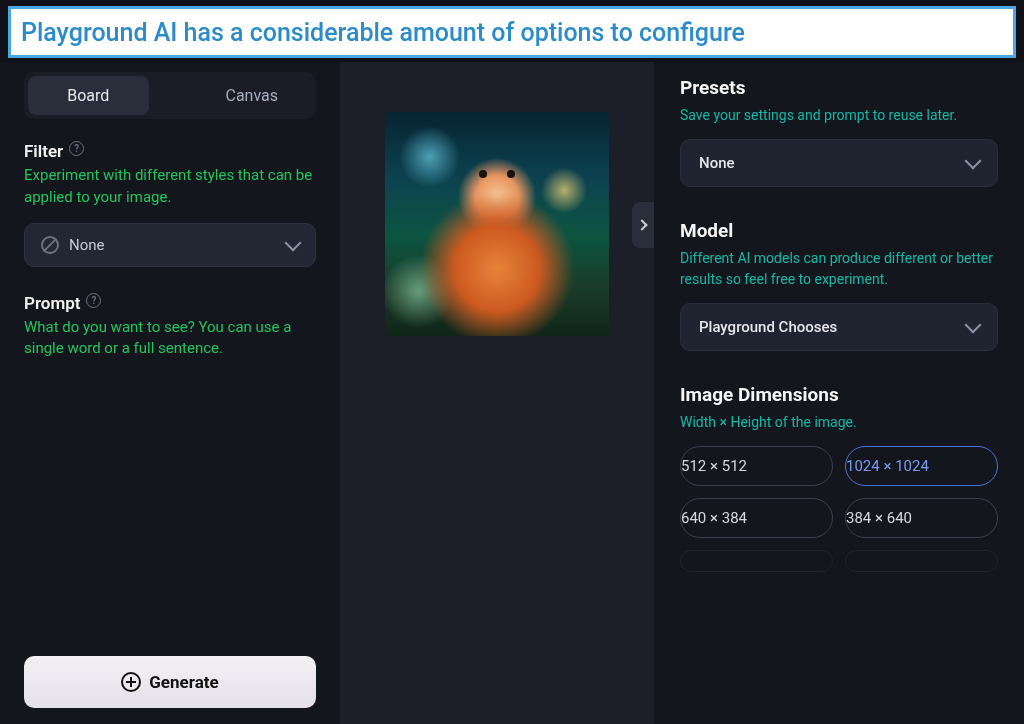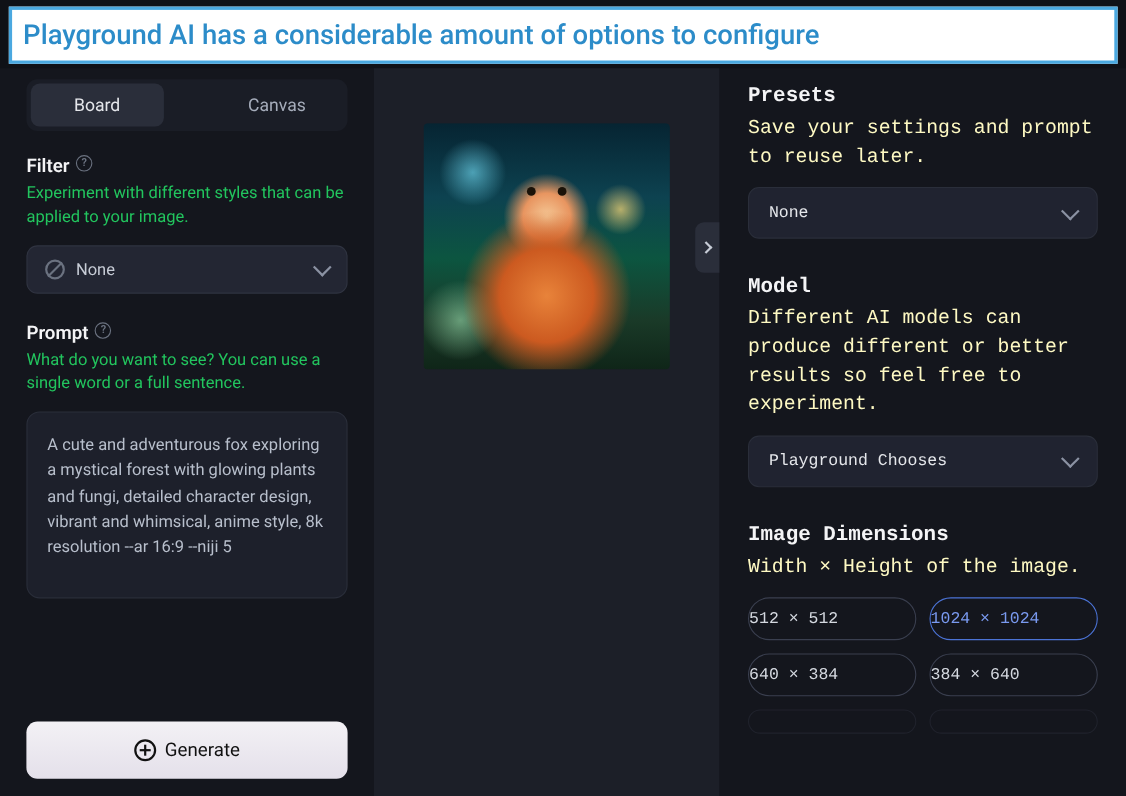--- a/index.html
+++ b/index.html
@@ -150,21 +150,21 @@
     margin-top: auto;
     background: linear-gradient(180deg, #f3f1f5, #e4e0ea);
     color: #111;
     border-radius: 10px;
     padding: 16px;
     display: flex;
     align-items: center;
     justify-content: center;
     gap: 8px;
     font-size: 17px;
-    font-weight: 400;
+    font-weight: 700;
     cursor: pointer;
   }
   .plus-icon {
     width: 20px;
     height: 20px;
     border: 2px solid #111;
     border-radius: 50%;
     position: relative;
   }
   .plus-icon::before, .plus-icon::after {
@@ -228,30 +228,30 @@
     transform: rotate(-45deg);
     margin-left: -3px;
   }
 
   .right-panel {
     width: 370px;
     background: #14161d;
     padding: 14px 26px 16px 26px;
     overflow: hidden;
   }
-  .r-section { margin-bottom: 32px; font-family: Liberation Mono, monospace; }
+  .r-section { margin-bottom: 32px; }
   .r-title {
     color: #f4f4f6;
     font-size: 19px;
     font-weight: 700;
     margin-bottom: 6px;
   }
   .r-desc {
-    color: #fef9c3;
-    font-size: 18px;
+    color: #14b8a6;
+    font-size: 14px;
     line-height: 1.45;
     margin-bottom: 14px;
   }
   .r-dropdown {
     background: #202330;
     border: 1px solid #2a2e3a;
     border-radius: 10px;
     padding: 14px 18px;
     display: flex;
     align-items: center;
@@ -315,21 +315,20 @@
         <span class="dropdown-value">None</span>
       </div>
       <span class="chevron-down"></span>
     </div>
 
     <div class="section-label">
       <span>Prompt</span>
       <span class="help-icon">?</span>
     </div>
     <div class="section-desc">What do you want to see? You can use a single word or a full sentence.</div>
-    <div class="prompt-box">A cute and adventurous fox exploring a mystical forest with glowing plants and fungi, detailed character design, vibrant and whimsical, anime style, 8k resolution --ar 16:9 --niji 5</div>
 
     <div class="generate-btn">
       <span class="plus-icon"></span>
       <span>Generate</span>
     </div>
   </div>
 
   <div class="center-panel">
     <div class="gen-image"></div>
     <div class="expand-tab">

